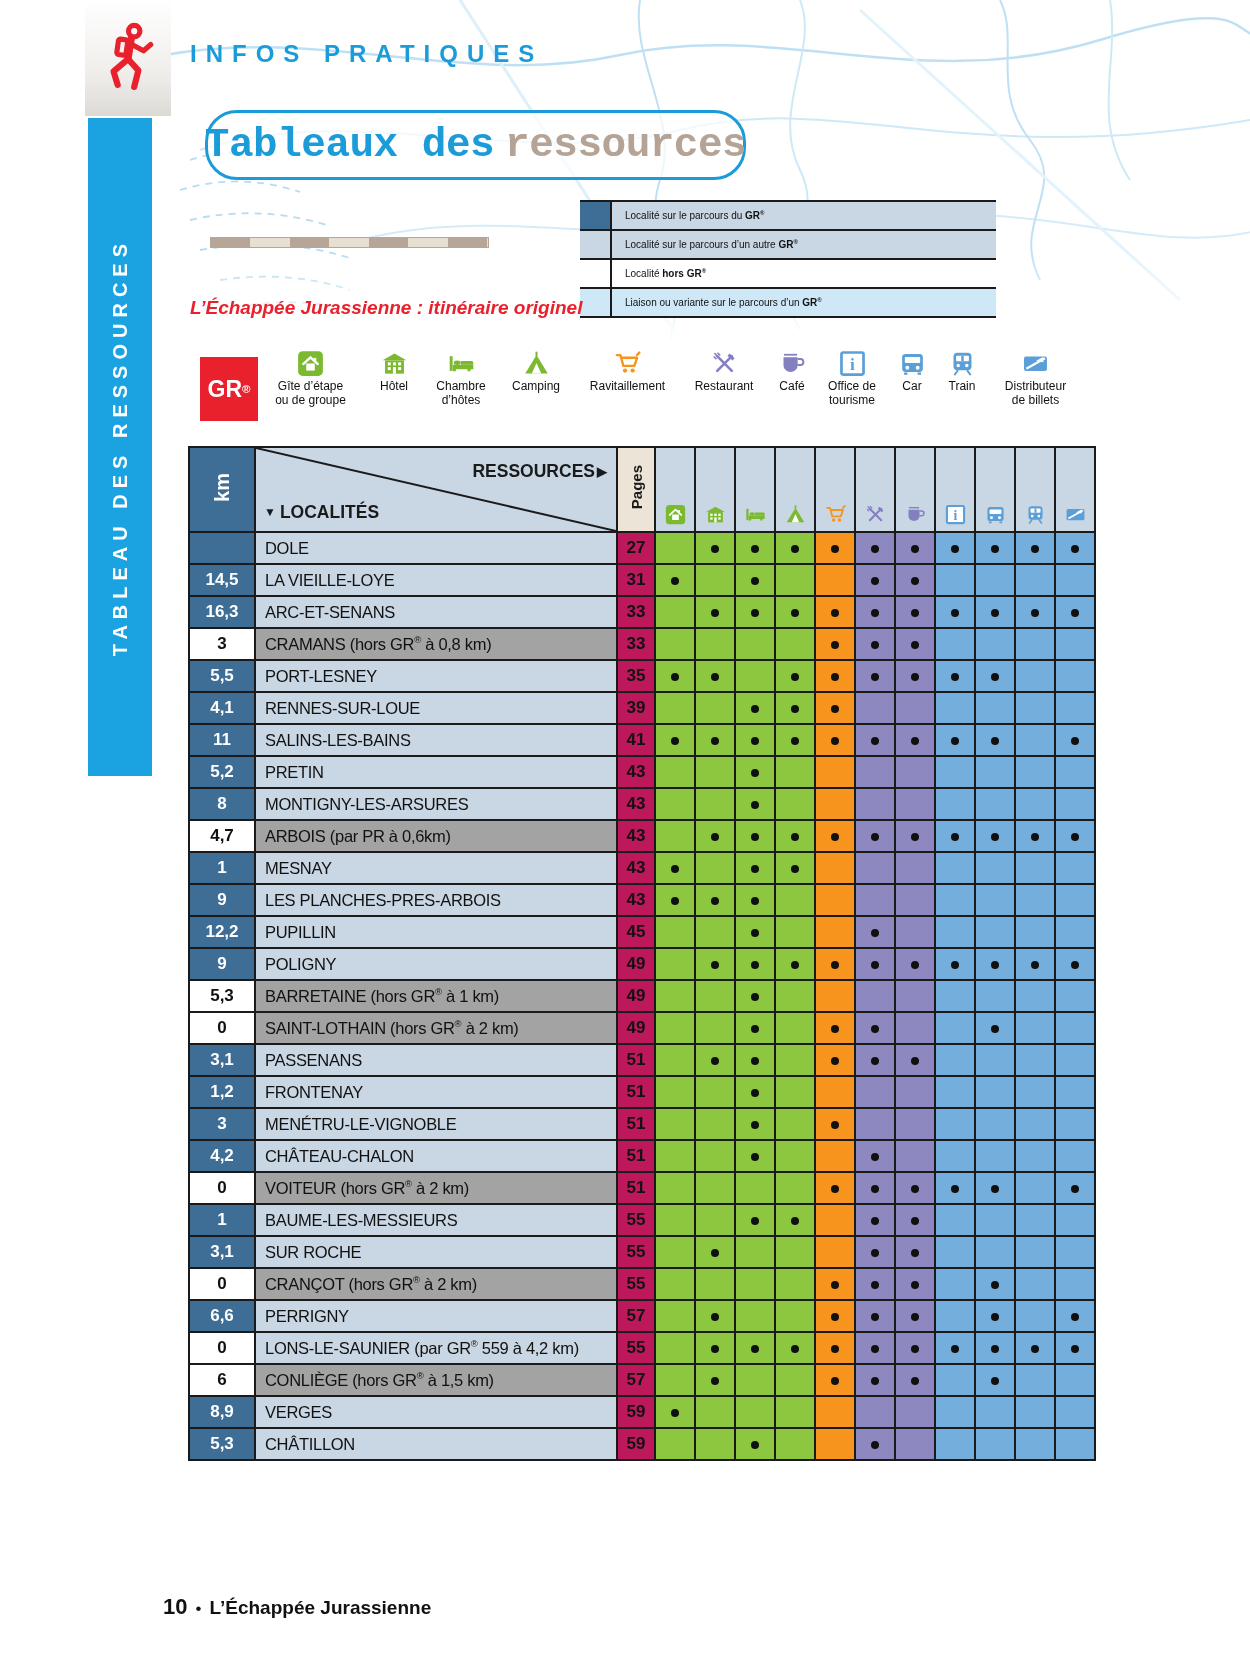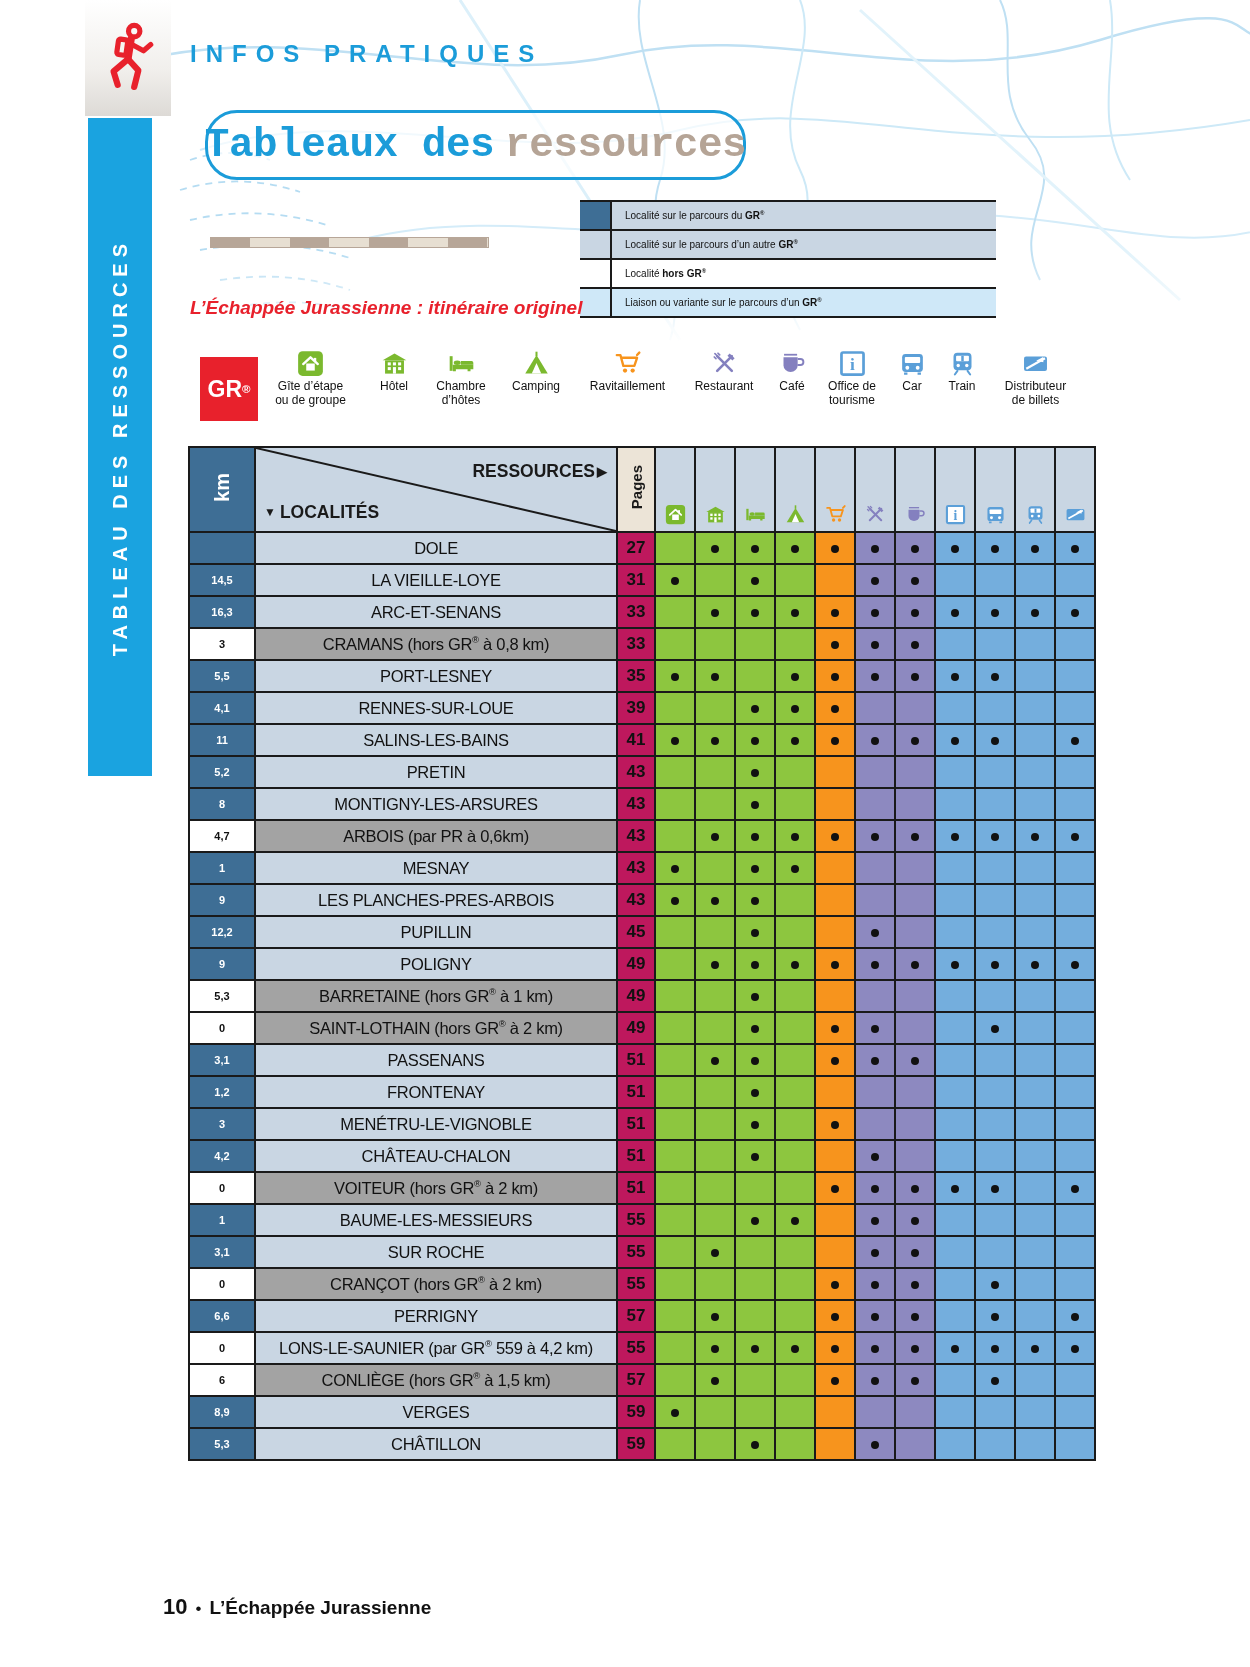--- a/index.html
+++ b/index.html
@@ -69,24 +69,24 @@
   th.loc-h{background:#c9d6e3;position:relative;}
   th.loc-h .diag{position:absolute;left:0;top:0;width:100%;height:100%;}
   .res-label{position:absolute;top:13px;right:9px;font-size:17.5px;font-weight:bold;color:#1a1a1a;}
   .res-label .tri{font-size:13px;vertical-align:1px;margin-left:2px;}
   .locs-label{position:absolute;bottom:8px;left:8px;font-size:17.5px;font-weight:bold;color:#1a1a1a;}
   .locs-label .tri{font-size:12px;vertical-align:2px;margin-right:4px;}
   th.pages-h{background:#ece4d7;}
   th.pages-h .pages-label{color:#1a1a1a;font-size:15px;font-weight:bold;}
   th.icon-th{background:#c9d6e3;text-align:center;vertical-align:bottom;}
   th.icon-th svg{display:block;margin:0 auto 6px auto;}
-  td.km-cell{text-align:center;font-size:11px;font-weight:bold;}
+  td.km-cell{text-align:center;font-size:17px;font-weight:bold;}
   .km-gr{background:#3e6e95;color:#fff;}
   .km-autre,.km-hors{background:#fff;color:#111;}
-  td.loc-cell{font-size:16.5px;letter-spacing:-0.3px;white-space:nowrap;text-align:center;}
+  td.loc-cell{font-size:16.5px;letter-spacing:-0.3px;padding-left:9px;white-space:nowrap;}
   td.loc-cell sup{font-size:58%;vertical-align:super;}
   .loc-gr,.loc-autre{background:#c9d6e3;}
   .loc-hors{background:#a3a3a3;}
   td.page-cell{background:#be185d;text-align:center;font-size:17px;font-weight:bold;}
   td.svc-cell{text-align:center;vertical-align:middle;}
   .cell-green{background:#8dc63f;}
   .cell-orange{background:#f7941d;}
   .cell-purple{background:#8d89c0;}
   .cell-blue{background:#74aedd;}
   .dot{width:8px;height:8px;border-radius:50%;background:#111;display:inline-block;vertical-align:middle;}

